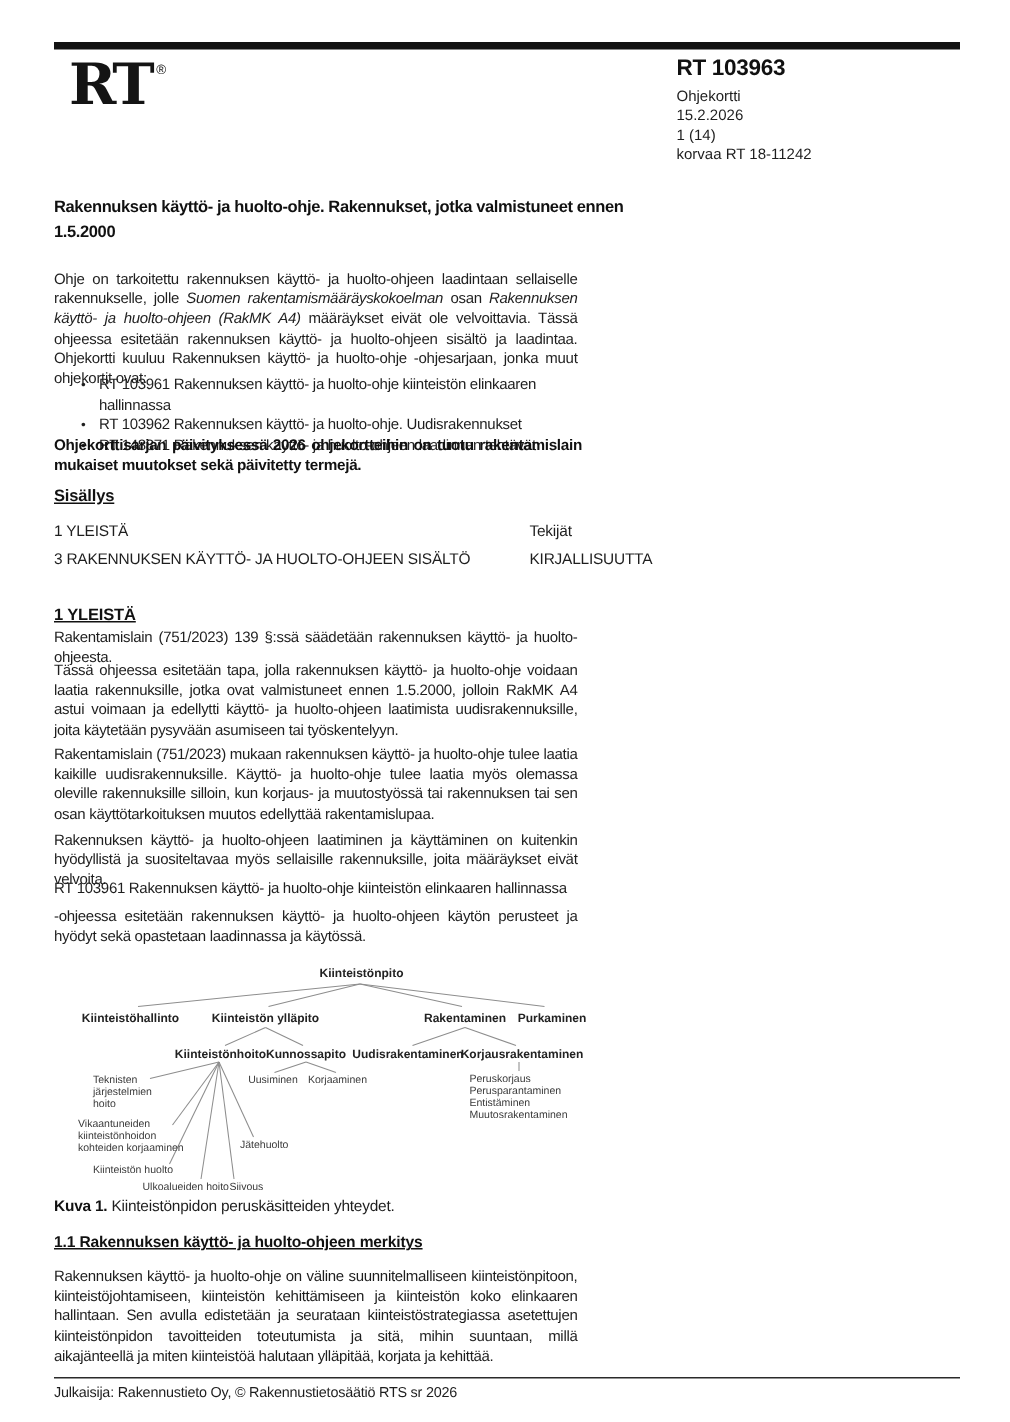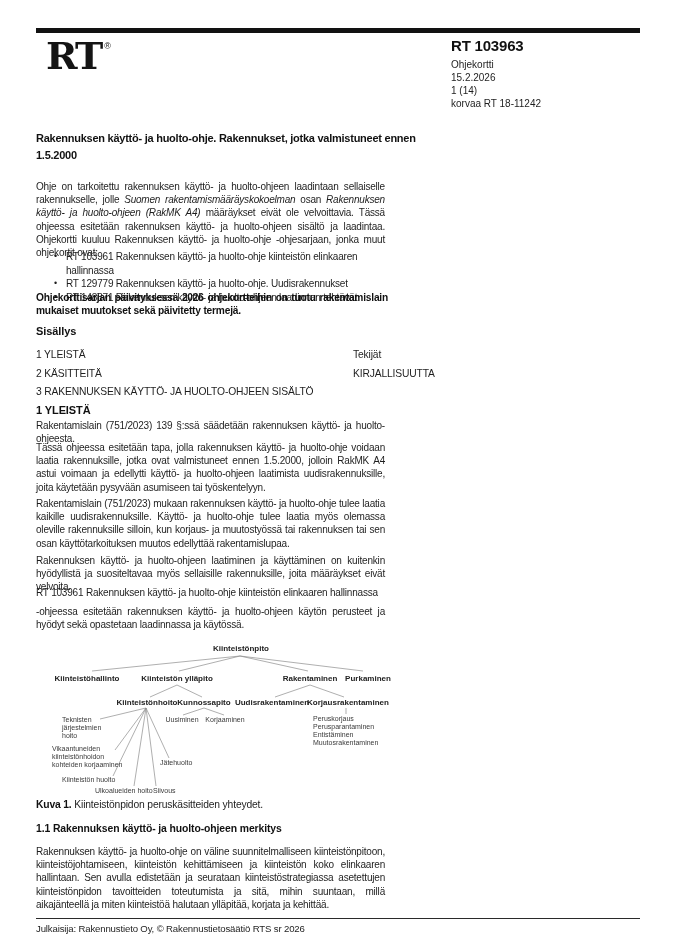--- a/index.html
+++ b/index.html
@@ -29,21 +29,21 @@
 
   .intro { left:36px; top:180px; }
 
   .bullets { left:54px; top:250px; width:335px; }
   .bullet { display:flex; gap:9px; font-size:10px; line-height:13.6px; letter-spacing:-0.2px; }
   .bullet .dot { font-size:9px; line-height:13.6px; }
 
   .note { left:36px; top:292px; width:352px; font-weight:bold; font-size:10.2px;
           line-height:12.8px; letter-spacing:-0.2px; text-align:justify; color:#111; }
 
-  .h-bold { font-weight:bold; color:#111; letter-spacing:-0.1px; }
+  .h-bold { font-weight:bold; color:#111; letter-spacing:-0.1px;text-decoration:underline; }
   .toc-h { left:36px; top:325px; font-size:11px; }
   .toc-col { font-size:10.3px; line-height:18.6px; letter-spacing:-0.15px; }
   .toc-left  { left:36px;  top:346px; width:310px; }
   .toc-right { left:353px; top:346px; width:160px; }
 
   .s1-h { left:36px; top:404px; font-size:11px; }
   .p1 { left:36px; top:419px; }
   .p2 { left:36px; top:441px; }
   .p3 { left:36px; top:497px; }
   .p4 { left:36px; top:554px; }
@@ -91,34 +91,33 @@
 <i>Rakennuksen käyttö- ja huolto-ohjeen (RakMK A4)</i>
 <span>määräykset eivät ole velvoittavia. Tässä ohjeessa esitetään rakennuksen käyttö- ja huolto-ohjeen sisältö ja laadintaa. Ohjekortti kuuluu Rakennuksen käyttö- ja huolto-ohje -ohjesarjaan, jonka muut ohjekortit ovat:</span></p>
 
   <div class="abs bullets">
     <div class="bullet">
         <span class="dot">•</span>
         <span>RT 103961 Rakennuksen käyttö- ja huolto-ohje kiinteistön elinkaaren hallinnassa</span>
       </div>
     <div class="bullet">
         <span class="dot">•</span>
-        <span>RT 129779 Rakennuksen käyttö- ja huolto-ohje. Uudisrakennukset</span>
+        <span>RT 103962 Rakennuksen käyttö- ja huolto-ohje. Uudisrakennukset</span>
       </div>
     <div class="bullet">
         <span class="dot">•</span>
         <span>RT 148871 Rakennuksen käyttö- ja huolto-ohjeen laadinnan tehtävät</span>
       </div>
   </div>
 
   <p class="abs note">Ohjekorttisarjan päivityksessä 2026 ohjekortteihin on tuotu rakentamislain mukaiset muutokset sekä päivitetty termejä.</p>
 
   <div class="abs toc-h h-bold">Sisällys</div>
   <div class="abs toc-left toc-col">
     <div>1 YLEISTÄ</div>
-    <div>2 KÄSITTEITÄ</div>
     <div>3 RAKENNUKSEN KÄYTTÖ- JA HUOLTO-OHJEEN SISÄLTÖ</div>
   </div>
   <div class="abs toc-right toc-col">
     <div>Tekijät</div>
     <div>KIRJALLISUUTTA</div>
   </div>
 
   <div class="abs s1-h h-bold">1 YLEISTÄ</div>
   <p class="abs bt p1">Rakentamislain (751/2023) 139 §:ssä säädetään rakennuksen käyttö- ja huolto-ohjeesta.</p>
   <p class="abs bt p2">Tässä ohjeessa esitetään tapa, jolla rakennuksen käyttö- ja huolto-ohje voidaan laatia rakennuksille, jotka ovat valmistuneet ennen 1.5.2000, jolloin RakMK A4 astui voimaan ja edellytti käyttö- ja huolto-ohjeen laatimista uudisrakennuksille, joita käytetään pysyvään asumiseen tai työskentelyyn.</p>

